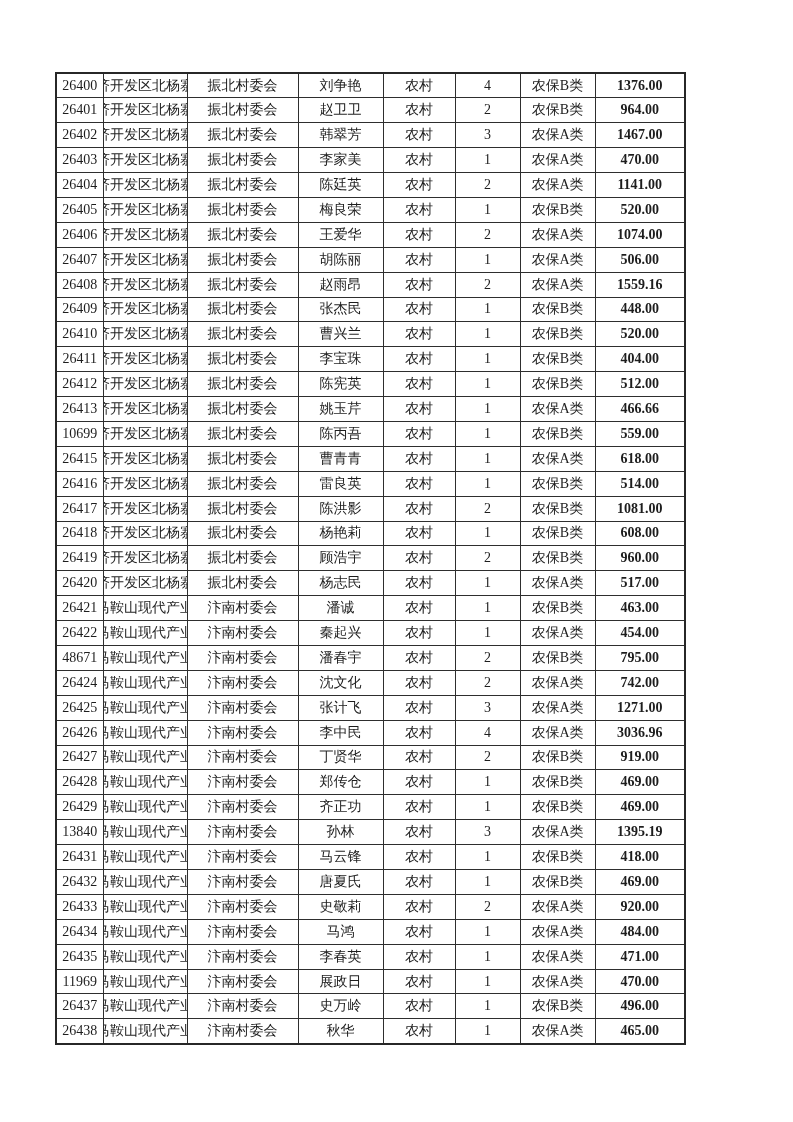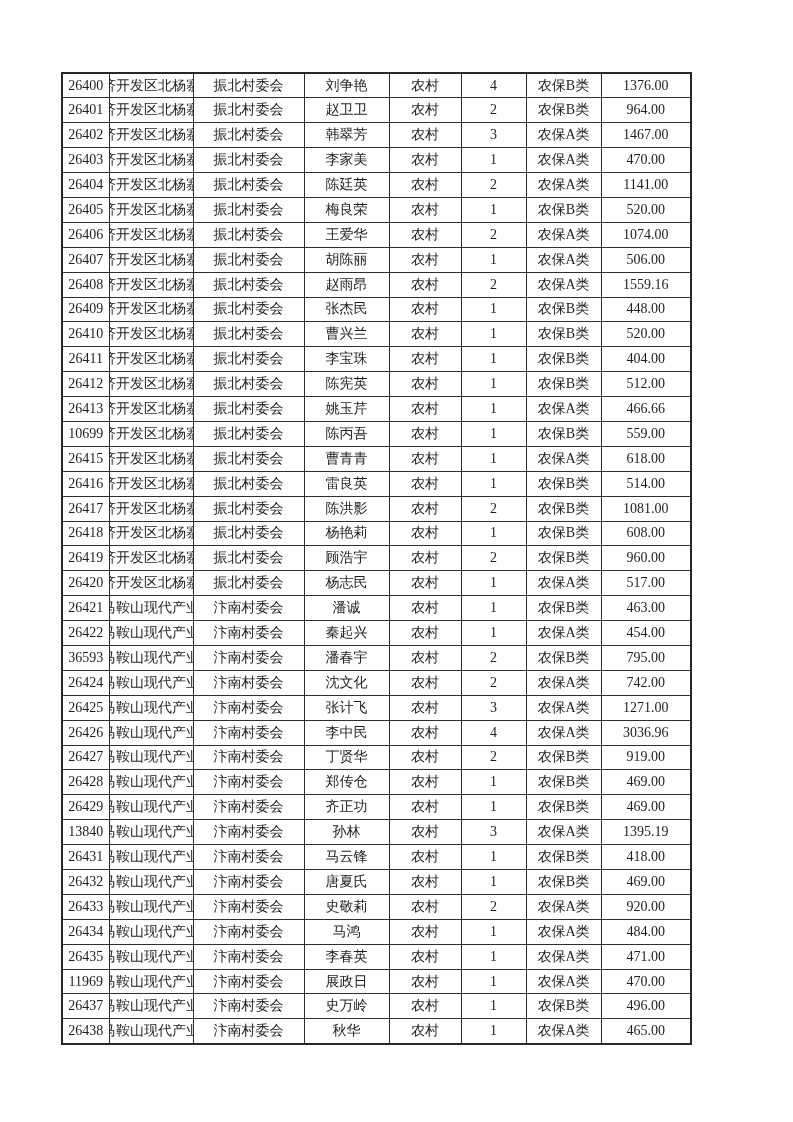--- a/index.html
+++ b/index.html
@@ -11,21 +11,21 @@
     position: relative;
     width: 793px;
     height: 1122px;
     background: #ffffff;
     overflow: hidden;
     font-family: "Liberation Serif", "DejaVu Serif", serif;
     color: #1d1d1d;
   }
   table.payment-table {
     position: absolute;
-    left: 61px;
+    left: 55px;
     top: 72px;
     width: 629px;
     border-collapse: collapse;
     table-layout: fixed;
     border: 2px solid #272727;
   }
   table.payment-table td {
     border: 1.6px solid #2e2e2e;
     height: 24.9px;
     padding: 0;
@@ -33,20 +33,21 @@
     line-height: 1;
     text-align: center;
     vertical-align: middle;
     white-space: nowrap;
     overflow: hidden;
     box-sizing: border-box;
   }
   td.col-amount {
     text-align: right;
     padding-right: 17px;
+    font-weight: bold;
   }
   td.col-region {
     overflow: hidden;
   }
   .clipwrap {
     width: 100%;
     display: flex;
     justify-content: center;
     overflow: hidden;
   }
@@ -387,21 +388,21 @@
             </div>
           </td>
           <td class="col-village">汴南村委会</td>
           <td class="col-name">秦起兴</td>
           <td class="col-type">农村</td>
           <td class="col-count">1</td>
           <td class="col-category">农保A类</td>
           <td class="col-amount">454.00</td>
         </tr>
         <tr>
-          <td class="col-id">36593</td>
+          <td class="col-id">48671</td>
           <td class="col-region">
             <div class="clipwrap">
               <span class="clipspan">马鞍山现代产业</span>
             </div>
           </td>
           <td class="col-village">汴南村委会</td>
           <td class="col-name">潘春宇</td>
           <td class="col-type">农村</td>
           <td class="col-count">2</td>
           <td class="col-category">农保B类</td>

